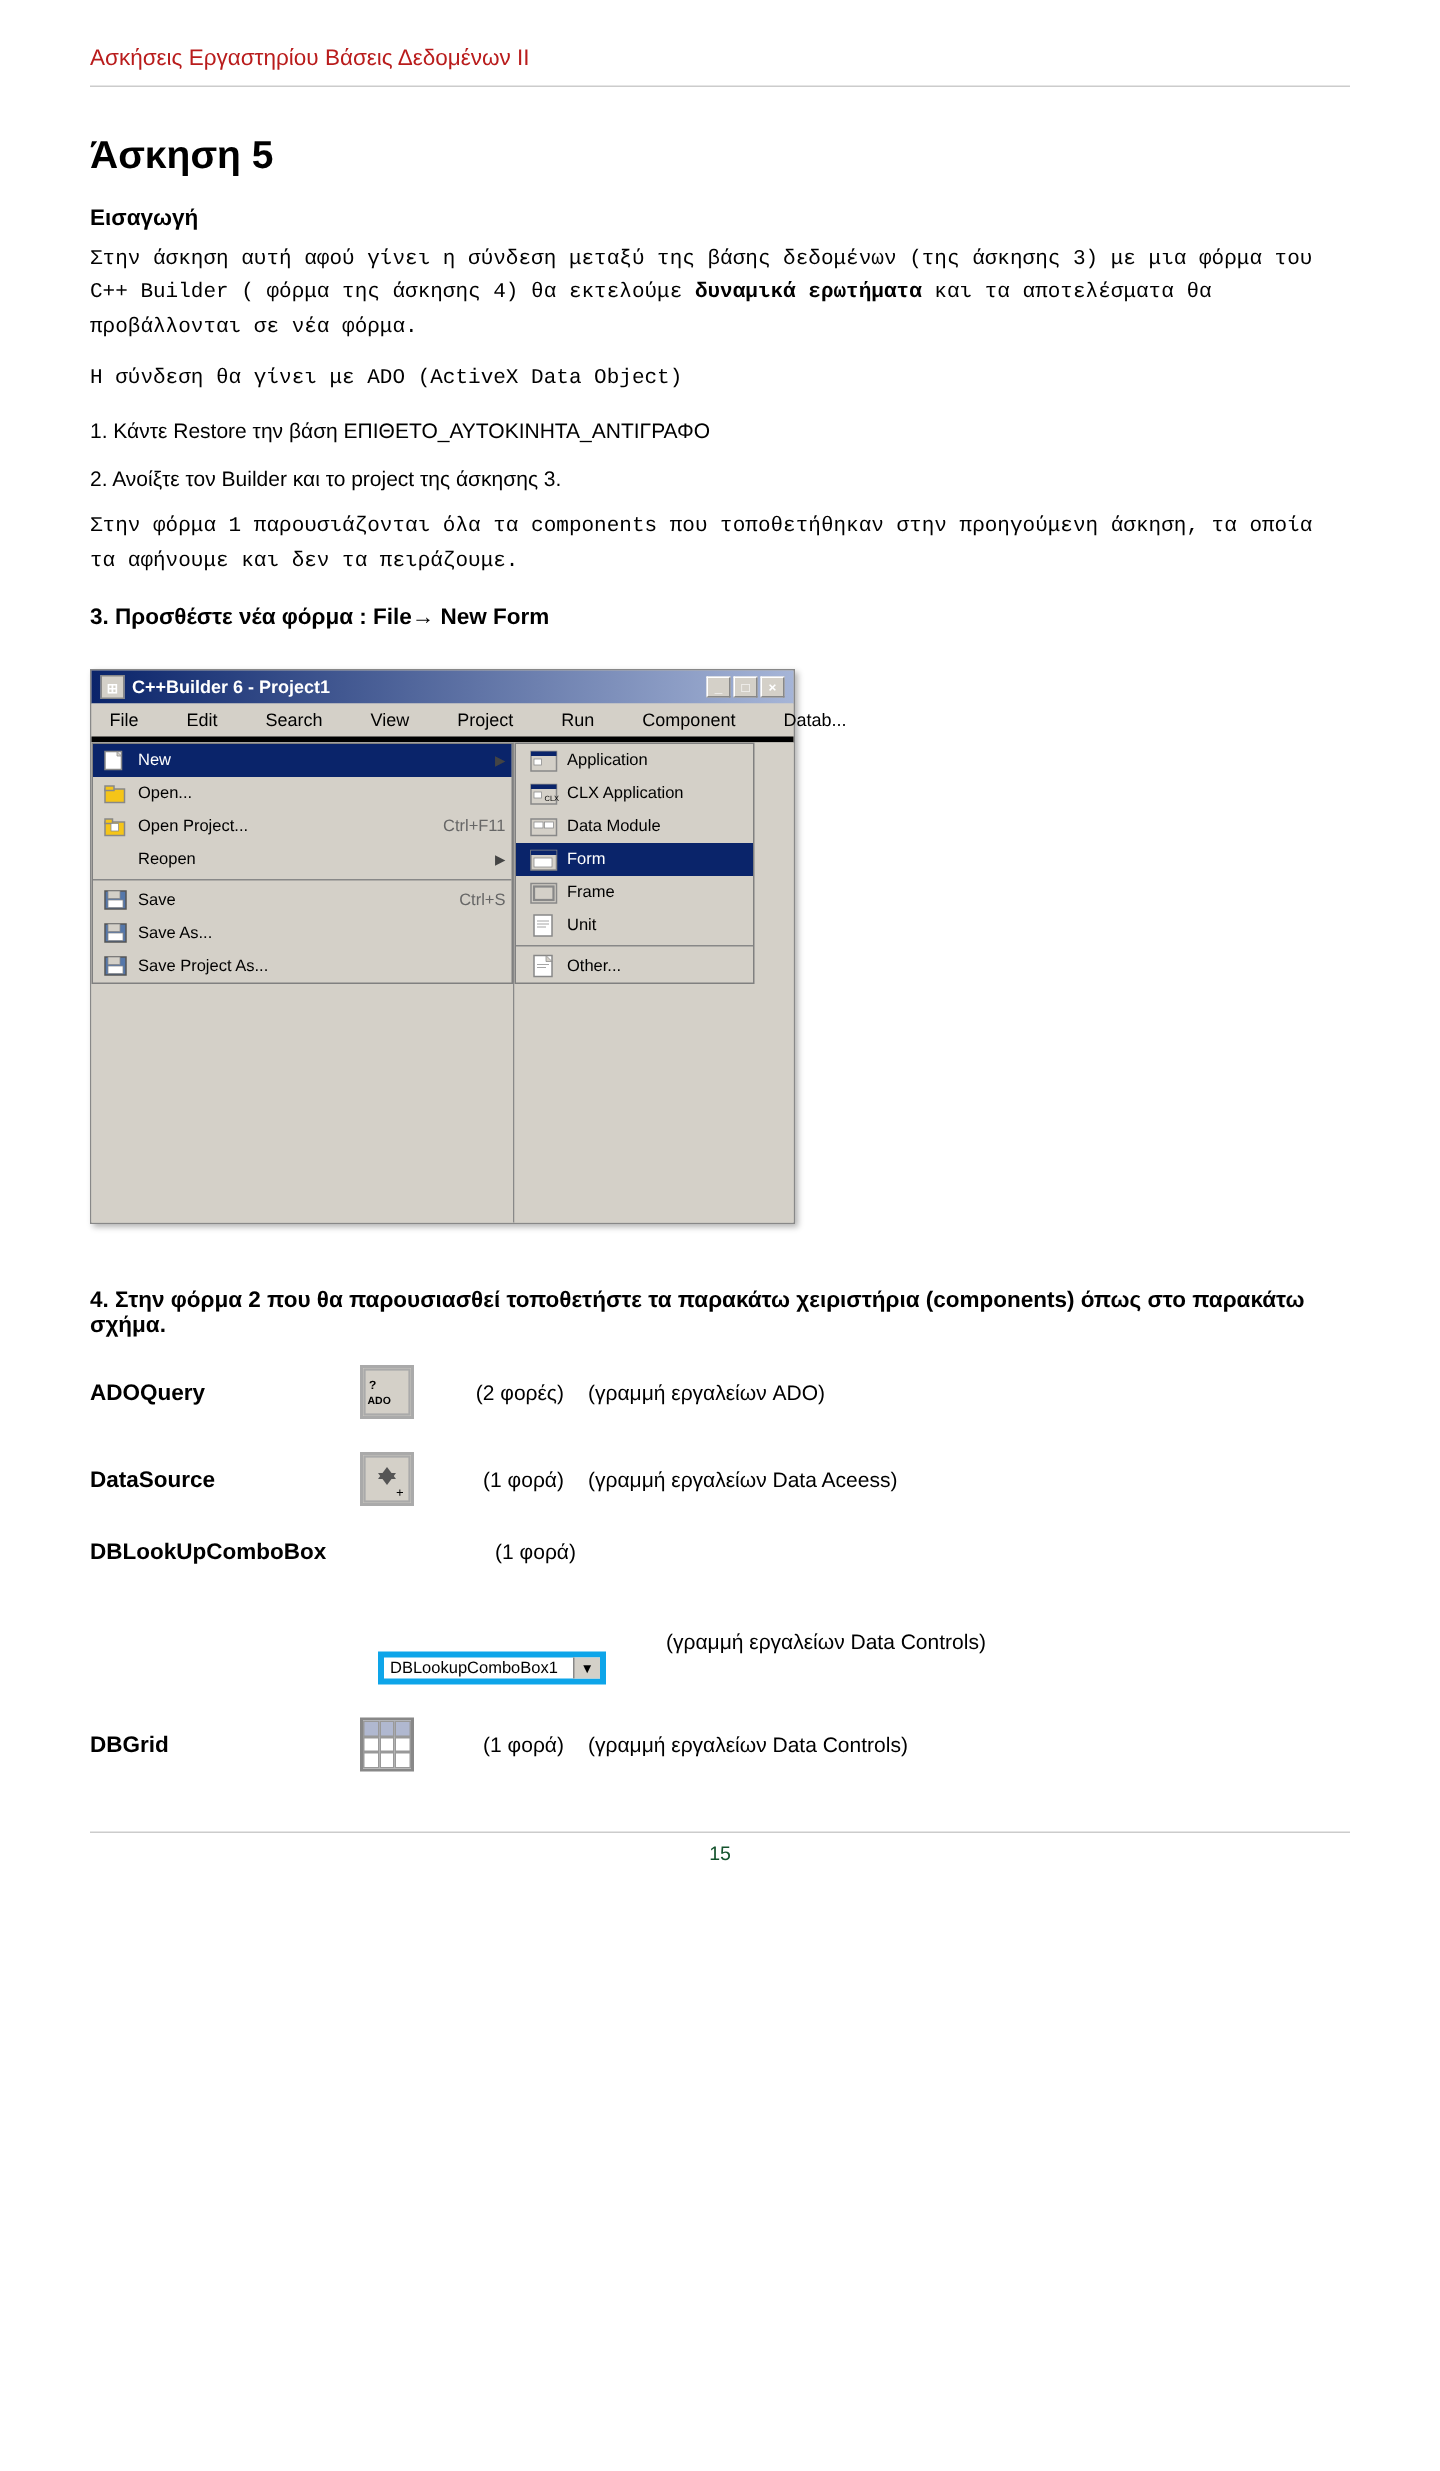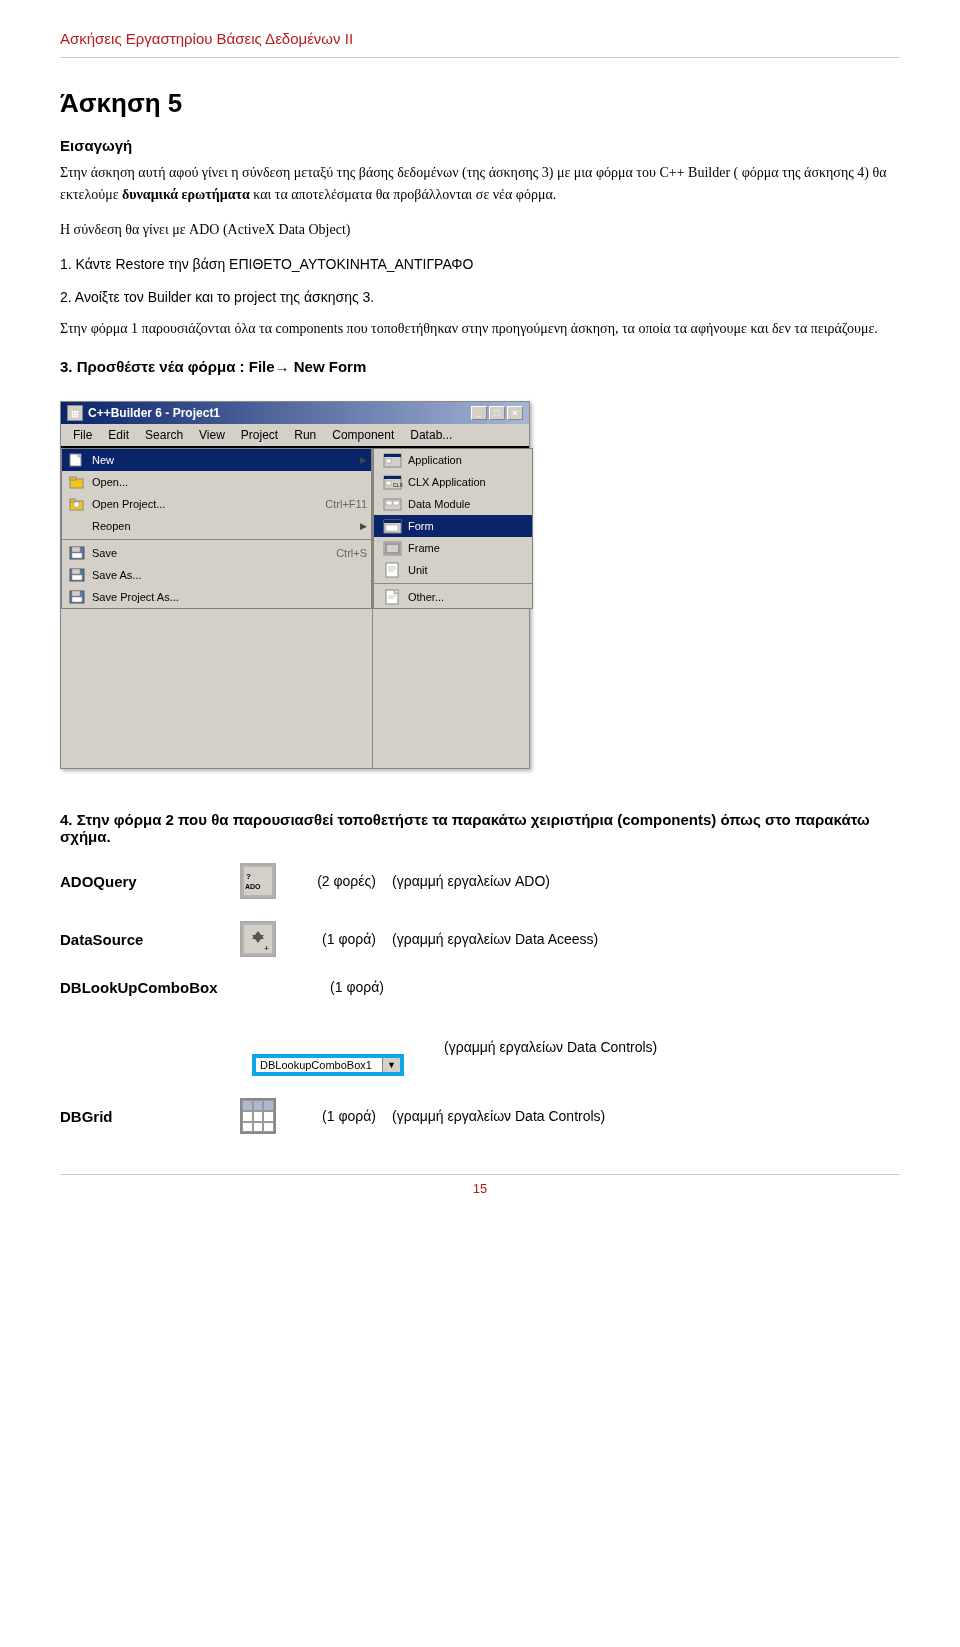--- a/index.html
+++ b/index.html
@@ -26,21 +26,21 @@
       border-bottom: 1px solid #ccc;
       margin-bottom: 30px;
     }
     h1.exercise-title {
       font-family: Arial, sans-serif;
       font-size: 26px;
       font-weight: bold;
       margin-bottom: 18px;
     }
     p {
-      font-family: Liberation Serif, serif;
+      font-family: Liberation Mono, monospace;
       font-size: 14px;
       line-height: 1.6;
       margin-bottom: 12px;
     }
     .bold { font-weight: bold; }
     .section-heading {
       font-family: Arial, sans-serif;
       font-size: 15px;
       font-weight: bold;
       margin-bottom: 8px;
@@ -97,37 +97,37 @@
       border-left-color: #fff;
       font-size: 9px;
       display: flex;
       align-items: center;
       justify-content: center;
       cursor: pointer;
     }
     .menu-bar {
       background: #d4d0c8;
       display: flex;
-      gap: 0;
+      gap: 16px;
       padding: 2px 4px;
-      border-bottom: 2px solid #000000;
+      border-bottom: 4px solid #000000;
     }
     .menu-item {
       padding: 2px 8px;
       font-size: 12px;
       cursor: pointer;
     }
     .content-area {
       display: flex;
       background: #d4d0c8;
       min-height: 320px;
     }
     
     .left-panel {
-      width: 312px;
+      width: 282px;
       background: #d4d0c8;
       border-right: 1px solid #888;
     }
     .file-menu-popup {
       background: #d4d0c8;
       border: 1px solid #808080;
       margin: 0;
       min-width: 200px;
     }
     .menu-row {
@@ -280,21 +280,21 @@
     .footer-rule {
       border: none;
       border-top: 1px solid #ccc;
       margin-top: 40px;
       margin-bottom: 6px;
     }
     .footer-text {
       font-family: Arial, sans-serif;
       font-size: 13px;
       text-align: center;
-      color: #b91c1c;
+      color: #14532d;
     }
     .numbered-item {
       font-family: Arial, sans-serif;
       font-size: 14px;
       margin-bottom: 10px;
     }
   </style>
 </head>
 <body>
 

